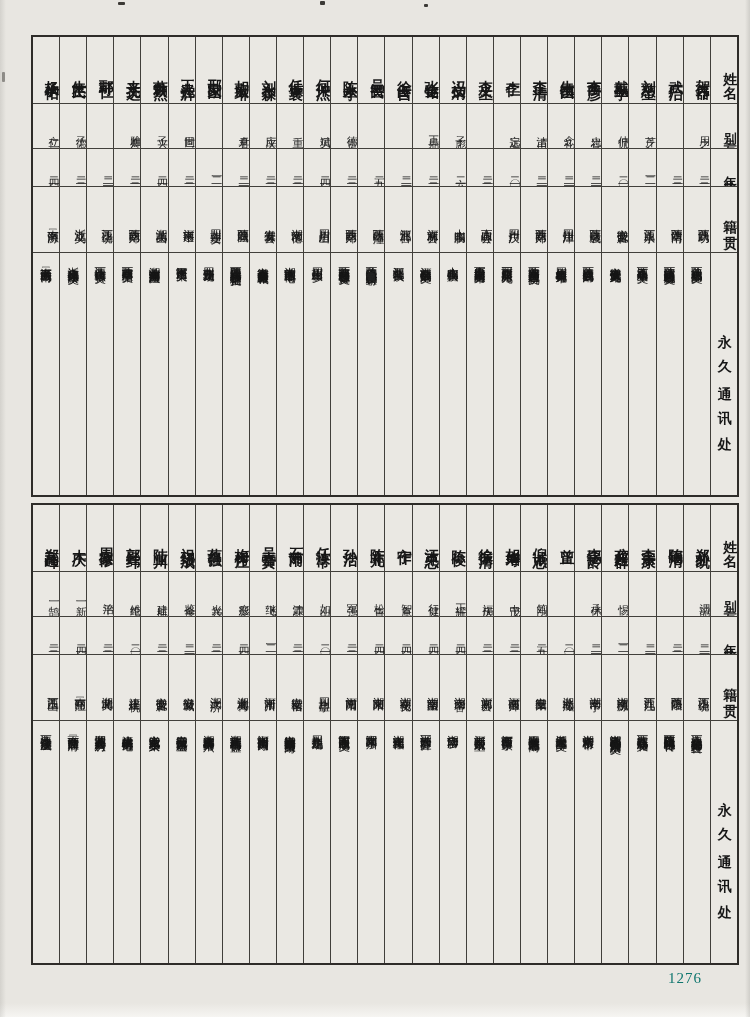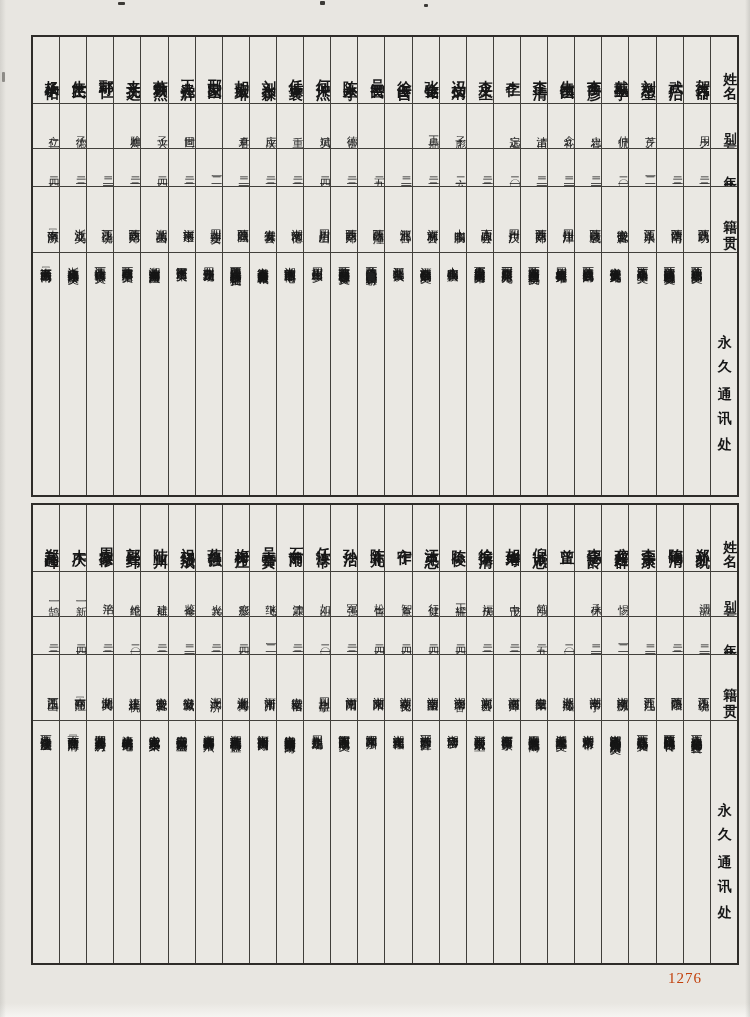--- a/index.html
+++ b/index.html
@@ -40,21 +40,21 @@
   .c-addr{flex:1;font-size:11.5px;letter-spacing:.5px;padding-top:5px;justify-content:flex-start;align-items:center;}
   .c-addr .addr-main{max-height:100%;}
   .c-addr .addr-note{font-size:8.5px;letter-spacing:0;line-height:1;color:#222;}
   
   .col.hdr .cell{justify-content:center;}
   .hdr .c-name{font-size:14px;letter-spacing:14px;padding-top:10px;}
   .hdr .c-alias{font-size:13px;font-weight:700;letter-spacing:8px;padding-top:7px;}
   .hdr .c-age{font-size:13px;font-weight:700;letter-spacing:4px;padding-top:4px;}
   .hdr .c-origin{font-size:14px;font-weight:700;letter-spacing:16px;padding-top:10px;}
   .hdr .c-addr{font-size:14px;font-weight:700;letter-spacing:26px;padding-top:26px;justify-content:center;}
-  .page-number{position:absolute;right:48px;top:970px;font-size:15px;letter-spacing:1px;color:#c2410c;}
+  .page-number{position:absolute;right:48px;top:970px;font-size:15px;letter-spacing:1px;color:#0f766e;}
   .speck{position:absolute;background:#3c3a36;border-radius:1px;}
 </style>
 </head>
 <body>
 
 <div class="page-edge"></div>
 
 <div id="table-top" class="dir-table">
     <div class="col">
       <div class="cell c-name">杨承佑</div>

